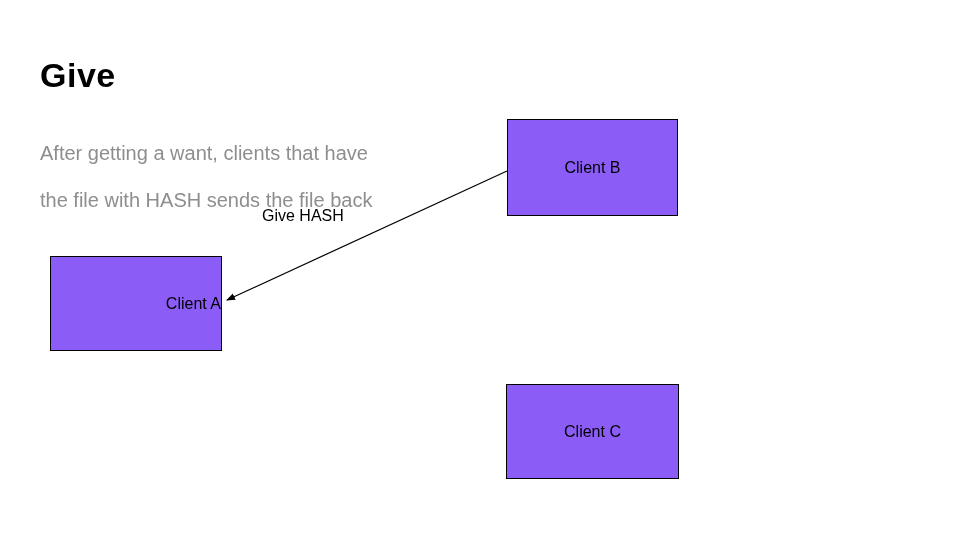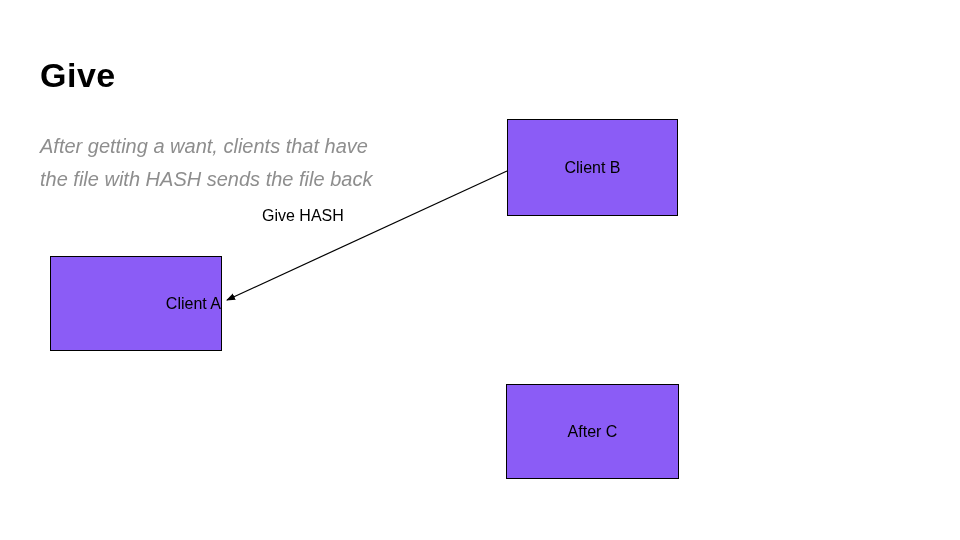--- a/index.html
+++ b/index.html
@@ -23,23 +23,22 @@
     font-weight: 700;
     color: #000000;
     letter-spacing: 0.5px;
   }
   .slide-body {
     position: absolute;
     left: 40px;
     top: 130px;
     width: 335px;
     font-size: 20px;
-    line-height: 33px;
+    line-height: 47px;
     color: #8e8e8e;
-    font-style: italic;
   }
   .node {
     position: absolute;
     background: #8b5cf6;
     border: 1px solid #000000;
     box-sizing: border-box;
     display: flex;
     align-items: center;
     justify-content: center;
   }
@@ -87,16 +86,16 @@
 
   <div class="node" id="node-client-b">
     <span class="node-label">Client B</span>
   </div>
 
   <div class="node" id="node-client-a">
     <span class="node-label">Client A</span>
   </div>
 
   <div class="node" id="node-client-c">
-    <span class="node-label">After C</span>
+    <span class="node-label">Client C</span>
   </div>
 
 </div>
 
 </body></html>

